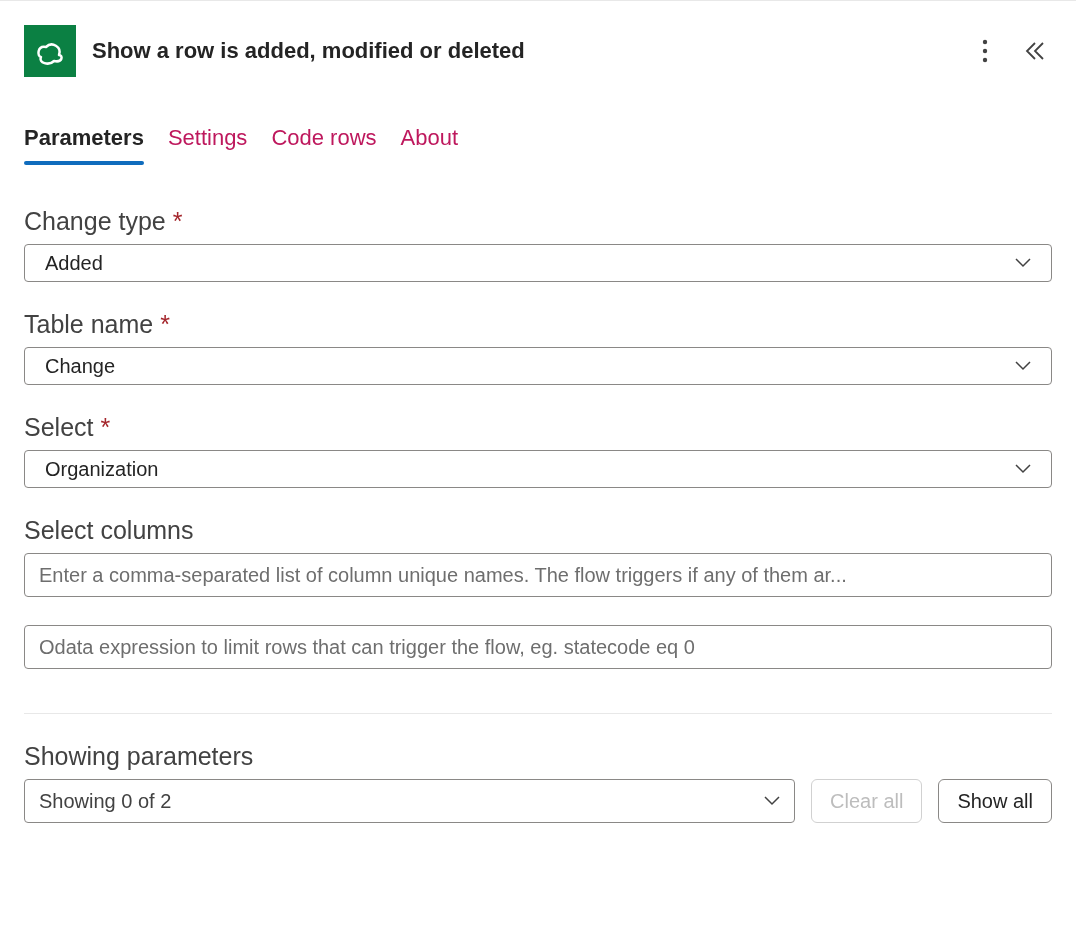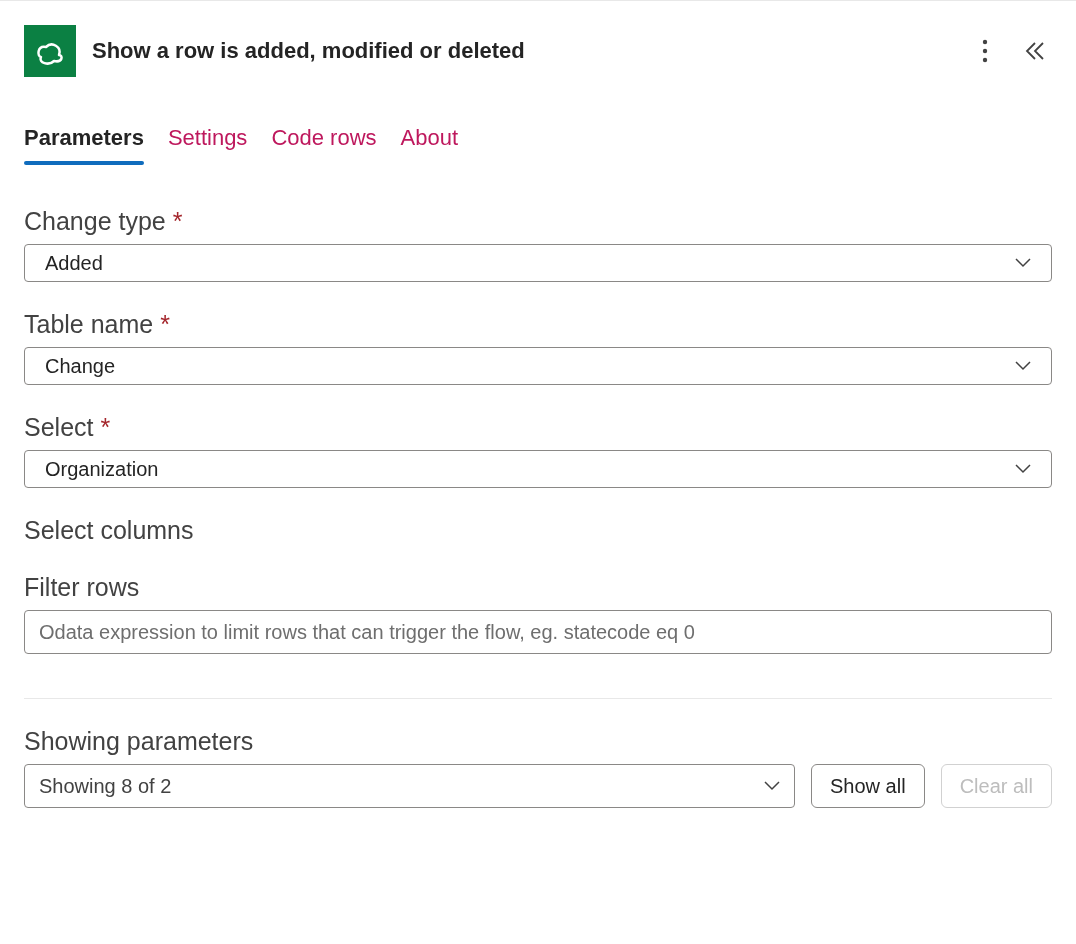--- a/index.html
+++ b/index.html
@@ -241,37 +241,37 @@
     <div class="dropdown">
       <span class="dropdown-value">Organization</span>
       <svg class="chevron" width="16" height="10" viewBox="0 0 16 10" stroke="currentColor" stroke-width="1.5" fill="none">
           <path d="M1 1 L8 8 L15 1"></path>
         </svg>
     </div>
   </div>
 
   <div class="field-group">
     <label class="field-label">Select columns</label>
-  </div>
-
-  <div class="field-group">
-    <label class="field-label">Filter rows</label>
+    <input type="text" class="text-input" placeholder="Enter a comma-separated list of column unique names. The flow triggers if any of them ar..." style="">
+  </div>
+
+  <div class="field-group">
     <input type="text" class="text-input" placeholder="Odata expression to limit rows that can trigger the flow, eg. statecode eq 0" style="">
   </div>
 
   <hr class="divider">
 
   <div>
     <label class="field-label">Showing parameters</label>
     <div class="advanced-row">
       <div class="advanced-col-left">
         <div class="adv-dropdown">
-          <span class="adv-dropdown-value">Showing 8 of 2</span>
+          <span class="adv-dropdown-value">Showing 0 of 2</span>
           <svg class="chevron" width="16" height="10" viewBox="0 0 16 10" stroke="currentColor" stroke-width="1.5" fill="none">
               <path d="M1 1 L8 8 L15 1"></path>
             </svg>
         </div>
       </div>
+      <button class="btn disabled">Clear all</button>
       <button class="btn">Show all</button>
-      <button class="btn disabled">Clear all</button>
     </div>
   </div>
 </div>
 
 </body></html>

